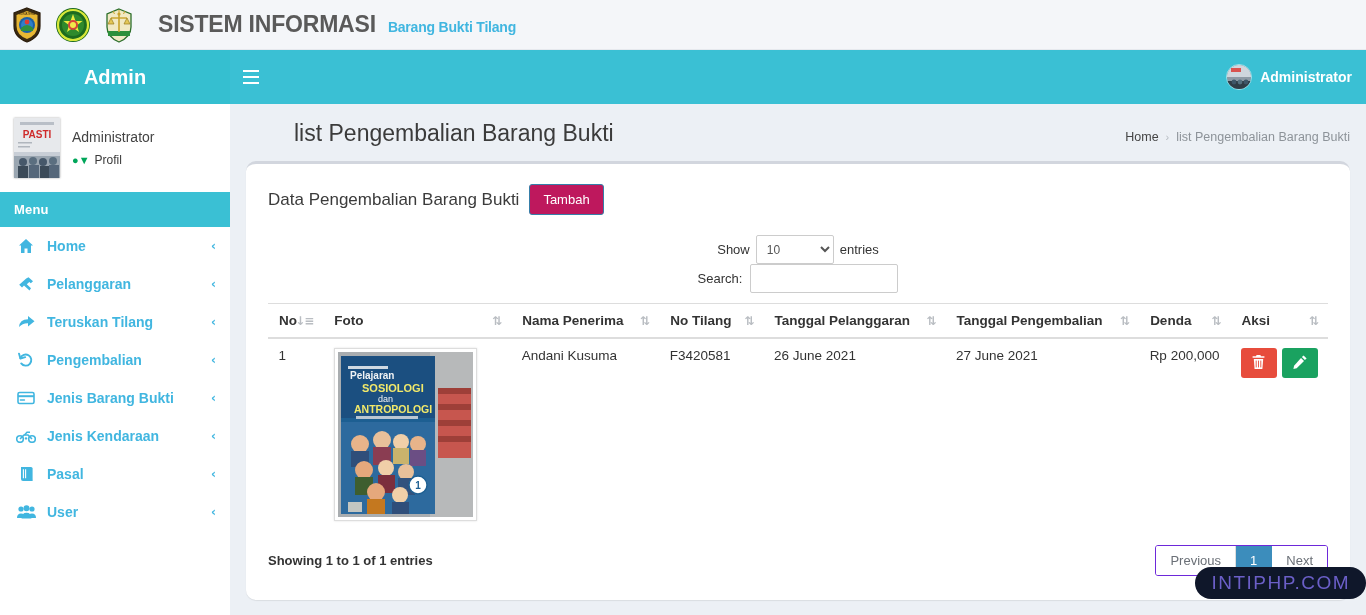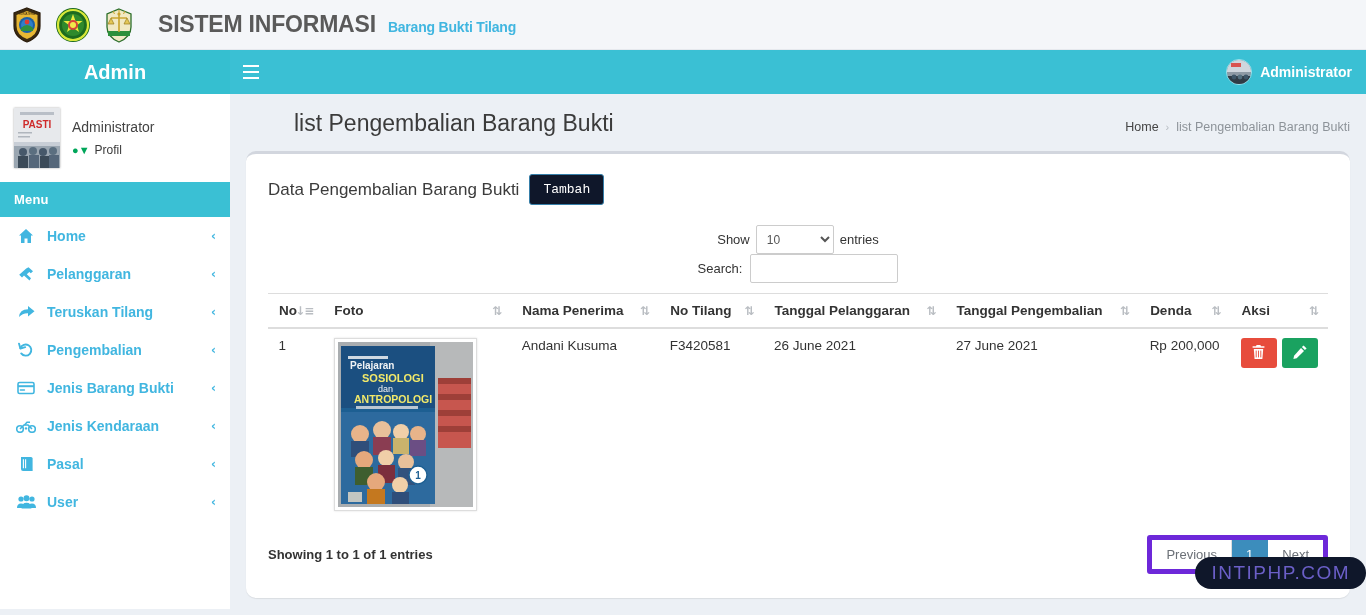--- a/index.html
+++ b/index.html
@@ -37,21 +37,21 @@
   }
   .sys-sub {
     font-size: 14px;
     font-weight: bold;
     color: #41b6e0;
     margin-left: 12px;
   }
 
   
   .navbar {
-    height: 44px;
+    height: 54px;
     display: flex;
     align-items: stretch;
     background: #3ac0d4;
   }
   .nav-logo {
     width: 230px;
     background: #35bfd0;
     display: flex;
     align-items: center;
     justify-content: center;
@@ -211,28 +211,28 @@
     padding: 12px 14px 8px 14px;
     display: flex;
     align-items: center;
     gap: 10px;
   }
   .box-title {
     font-size: 17px;
     color: #3b3b3b;
   }
   .btn-tambah {
-    background: #0f172a;
+    background: #be185d;
     color: #fff;
     border: 1px solid #367fa9;
     border-radius: 3px;
     font-size: 13px;
     padding: 7px 13px;
     cursor: pointer;
-    font-family: Liberation Mono, monospace;
+    font-family: Liberation Sans, sans-serif;
   }
   .box-body { padding: 6px 14px 12px 14px; }
 
   .dt-top {
     display: flex;
     justify-content: space-between;
     align-items: center;
     padding: 6px 0 10px 0;
     flex-direction: column;
   }
@@ -337,21 +337,21 @@
     display: flex;
     justify-content: space-between;
     align-items: center;
     padding: 12px 0 4px 0;
   }
   .dt-info { font-size: 13px; color: #333; font-weight: bold; }
   .pager {
     display: flex;
     border-radius: 3px;
     overflow: hidden;
-    border: 5px solid #6d28d9;
+    border: 1px solid #6d28d9;
   }
   .pager .pg {
     padding: 7px 14px;
     font-size: 13px;
     color: #6b7077;
     background: #fff;
     cursor: pointer;
     border-right: 1px solid #ddd;
   }
   .pager .pg:last-child { border-right: none; }

